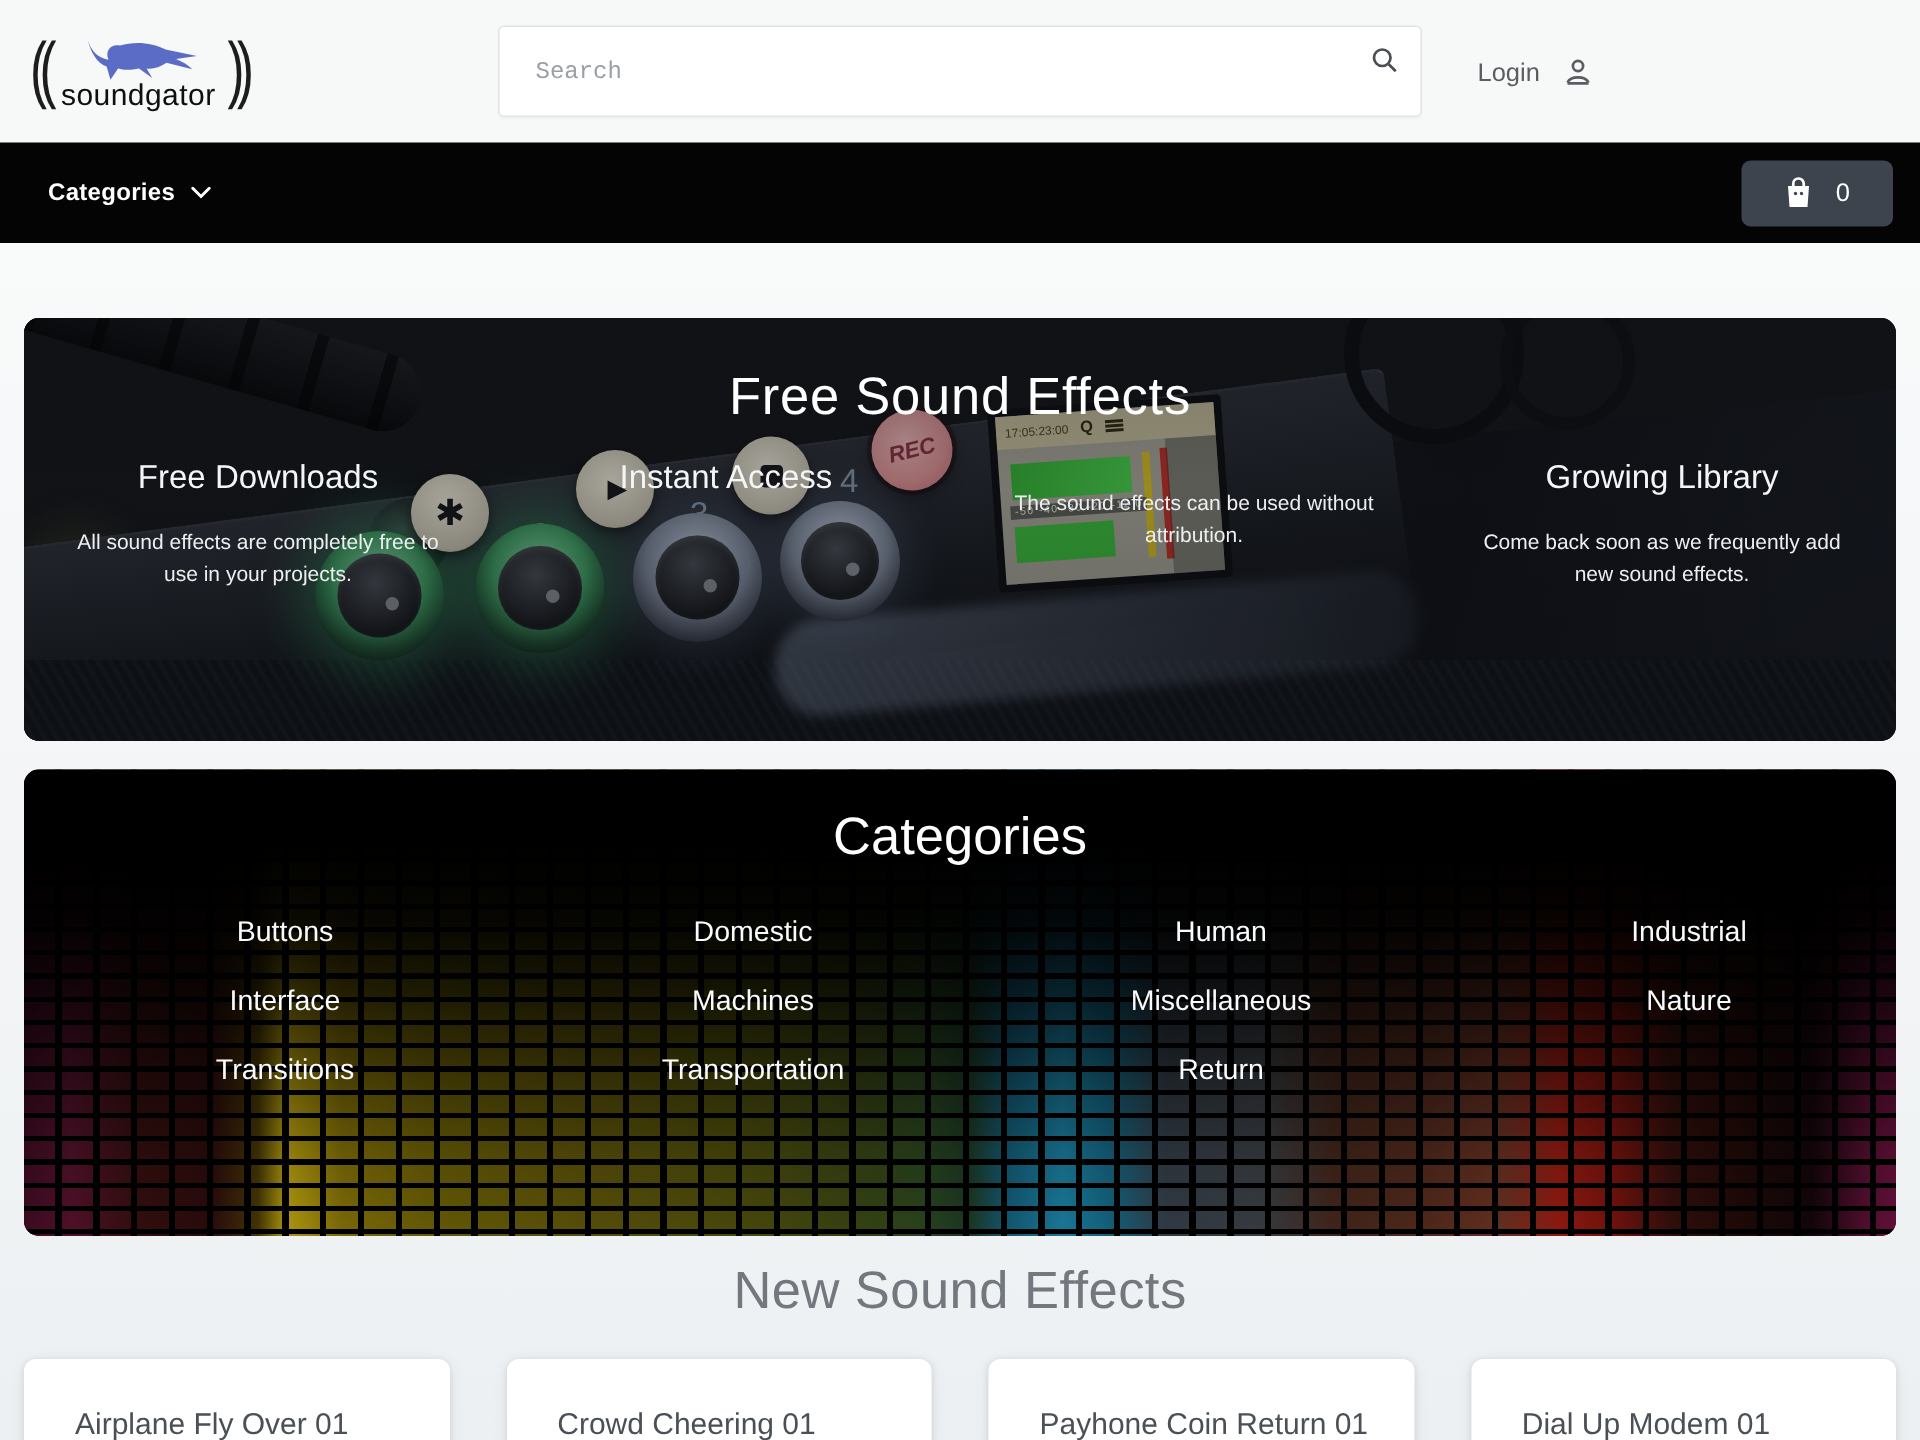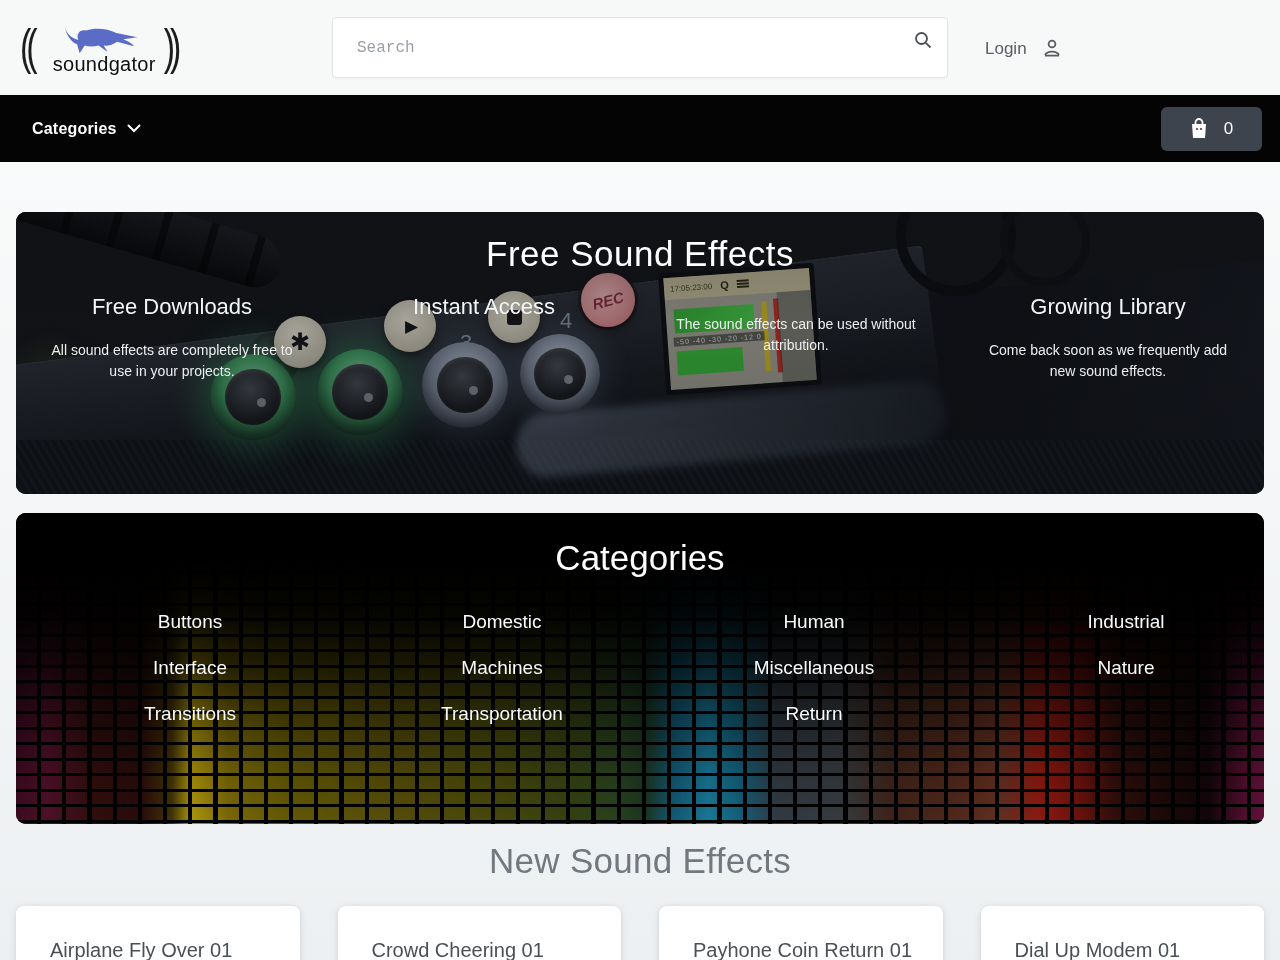--- a/index.html
+++ b/index.html
@@ -5,21 +5,21 @@
   * { margin:0; padding:0; box-sizing:border-box; }
   html,body { width:1280px; height:960px; overflow:hidden; }
   body { font-family:"Liberation Sans","DejaVu Sans",sans-serif; background:linear-gradient(#fbfcfc,#edf0f2); }
 
   
   .top-header { height:95px; background:#f7f8f8; display:flex; align-items:center; padding:0 16px; }
   .logo { width:316px; display:flex; align-items:center; gap:4px; cursor:pointer; }
   .paren { display:inline-block; font-size:34px; font-weight:400; color:#1d1d1d; letter-spacing:-5px; transform:scaleY(1.45); padding:0 4px; }
   .logo-center { display:flex; flex-direction:column; align-items:center; }
   .logo-center svg { width:96px; height:38px; }
-  .logo-text { font-size:20px; color:#0f0f0f; margin-top:-4px; letter-spacing:.3px;margin-left:12px; }
+  .logo-text { font-size:20px; color:#0f0f0f; margin-top:-4px; letter-spacing:.3px; }
   .search-wrap { position:relative; width:616px; }
   .search-wrap input { width:100%; height:61px; border:1px solid #e3e4e6; border-radius:4px; background:#fff; padding:0 52px 0 24px; font-size:16px; color:#333; font-family:Liberation Mono, monospace; box-shadow:0 1px 2px rgba(0,0,0,.03); }
   .search-wrap input::placeholder { color:#9aa0a6; }
   .search-btn { position:absolute; right:10px; top:8px; width:30px; height:30px; border:0; background:none; cursor:pointer; display:flex; align-items:center; justify-content:center; }
   .login { margin-left:37px; display:flex; align-items:flex-end; gap:14px; cursor:pointer; }
   .login-label { font-size:17px; color:#5a5e63; }
 
   
   .main-nav { height:67px; background:#040404; display:flex; align-items:center; padding:0 18px 0 32px; }
   .nav-categories { display:flex; align-items:center; gap:10px; cursor:pointer; }
@@ -74,21 +74,21 @@
   .lcd-menu { width:12px; height:8px; border-top:2px solid #2e2a14; border-bottom:2px solid #2e2a14; }
   .lcd-menu::after { content:""; display:block; height:2px; background:#2e2a14; margin-top:1px; }
   .lcd-m1 { left:8px; top:32px; width:80px; height:24px; background:linear-gradient(90deg,#35b435,#4ad04a); }
   .lcd-m2 { left:8px; top:74px; width:66px; height:24px; background:#3cc03c; }
   .lcd-peak.y { left:96px; top:30px; width:5px; height:70px; background:#d8c020; }
   .lcd-peak.r { left:108px; top:28px; width:5px; height:74px; background:#c03028; }
   .lcd-scale { left:6px; top:60px; font-size:7px; color:#e8e8e0; letter-spacing:1px; background:rgba(30,32,30,.55); padding:1px 3px; }
   .lcd-right { right:0; top:22px; width:34px; height:100px; background:rgba(40,45,40,.35); }
   .hero-overlay { inset:0; background:linear-gradient(rgba(10,12,16,.40), rgba(10,12,16,.30) 40%, rgba(10,12,16,.44)); z-index:2; }
   .hero-content { position:relative; z-index:3; }
-  .hero-title { text-align:center; color:#fff; font-size:35px; font-weight:400; letter-spacing:.5px; padding-top:22px; }
+  .hero-title { text-align:center; color:#fff; font-size:35px; font-weight:400; letter-spacing:.5px; padding-top:33px; }
   .features { display:flex; margin-top:20px; }
   .feature { flex:1; text-align:center; }
   .feature h3 { font-size:22px; font-weight:400; color:#f3f5f6; }
   .feature p { font-size:14px; line-height:21px; color:#eceef0; margin:20px auto 0; max-width:258px; }
 
   
   .categories-card { position:relative; margin:19px 16px 0; height:311px; border-radius:10px; overflow:hidden; background:#000; }
   .eq-bg { position:absolute; inset:0; background:
     linear-gradient(to bottom, #000 0%, #000 16%, rgba(0,0,0,.94) 32%, rgba(0,0,0,.74) 48%, rgba(0,0,0,.46) 66%, rgba(0,0,0,.22) 84%, rgba(0,0,0,.10) 100%),
     repeating-linear-gradient(to bottom, transparent 0 12px, #000 12px 15.5px),

